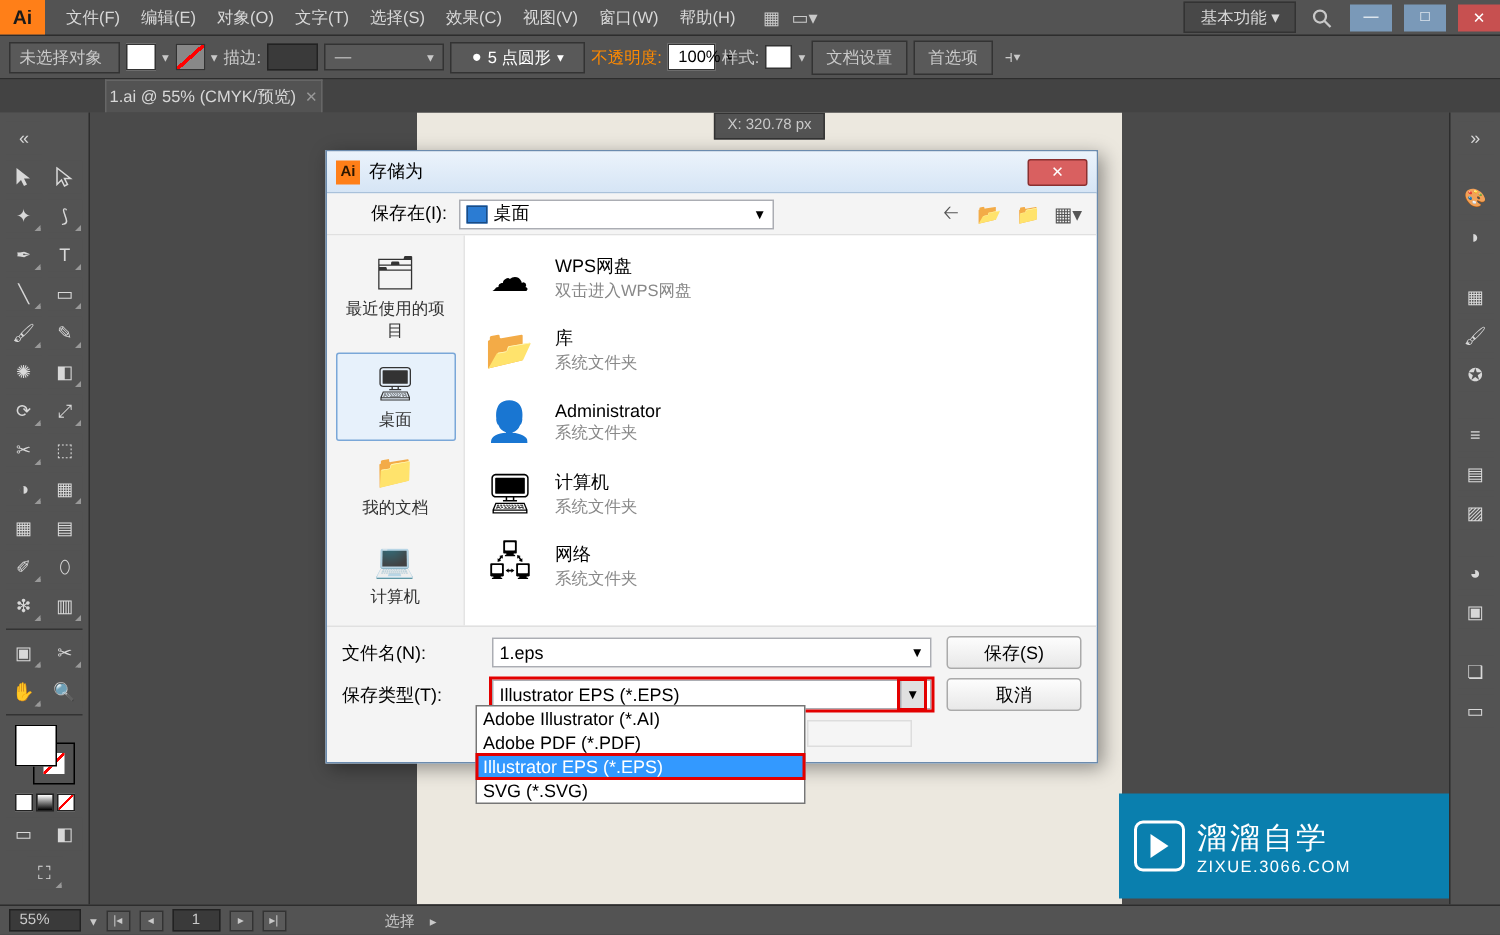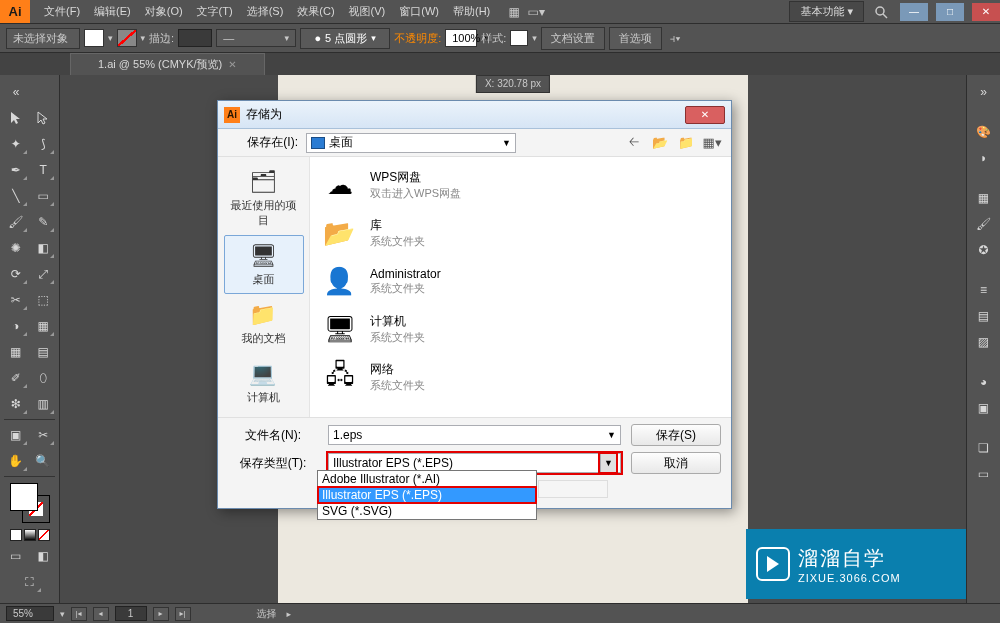--- a/index.html
+++ b/index.html
@@ -22,21 +22,21 @@
 .controlbar { height: 30px; background: #535353; border-top:1px solid #2d2d2d; border-bottom:1px solid #2d2d2d; display:flex; align-items:center; padding: 0 6px; font-size:11px; color:#c9c9c9; gap:4px; }
 .controlbar .dropdown-like { background:#595959; border:1px solid #333; padding: 2px 6px; display:flex; align-items:center; gap:4px; }
 .controlbar .swatch { width: 20px; height: 18px; background:#fff; border:1px solid #333; }
 .controlbar .noswatch { width: 20px; height:18px; background: linear-gradient(to top left, transparent 45%, red 45%, red 55%, transparent 55%), #888; border:1px solid #333;}
 .controlbar .numfield { width: 34px; height:18px; background:#3a3a3a; border:1px solid #222; color:#ccc; text-align:center; font-size:10px;}
 .controlbar .opacity-label { color:#ff8a00; }
 .controlbar .btn-like { background:#595959; border:1px solid #333; padding:3px 9px; }
 
 
 .doctabs { height: 22px; background: #434343; display:flex; align-items:flex-end; padding-left:70px; font-size:11px; }
-.doctab { background:#535353; color:#d8d8d8; padding:3px 27px; border-top:1px solid #666; border-left:1px solid #666; border-right:1px solid #666; display:flex; align-items:center; gap:6px; }
+.doctab { background:#535353; color:#d8d8d8; padding:3px 2px; border-top:1px solid #666; border-left:1px solid #666; border-right:1px solid #666; display:flex; align-items:center; gap:6px; }
 .doctab .x { color:#999; font-size:10px; }
 
 .left-tools { position:absolute; top:75px; left:0; width:60px; bottom:20px; background:#535353; border-right:1px solid #2d2d2d; padding:6px 4px; }
 .left-tools .row { display:flex; gap:4px; margin-bottom:4px; }
 .left-tools .tool { width:24px; height:22px; background:#535353; display:flex; align-items:center; justify-content:center; color:#d8d8d8; font-size:12px; position:relative; }
 .left-tools .tool.tri::after{content:""; position:absolute; right:1px; bottom:1px; border:2px solid transparent; border-right-color:#999; border-bottom-color:#999;}
 .left-tools .sep { height:1px; background:#333; margin:4px 0;}
 .fill-stroke-big { position:relative; width:40px; height:40px; margin:6px auto; }
 .fill-stroke-big .fill-sw { position:absolute; top:0; left:0; width:28px; height:28px; background:#fff; border:1px solid #000;}
 .fill-stroke-big .stroke-sw { position:absolute; bottom:0; right:0; width:28px; height:28px; background:#535353; border:1px solid #000;}
@@ -96,21 +96,21 @@
 .dlg-list::-webkit-scrollbar{width:17px;}
 .dlg-list::-webkit-scrollbar-track{background:#f0f0f0; border-left:1px solid #ddd;}
 .dlg-list::-webkit-scrollbar-thumb{background:#c8c8c8; border:1px solid #aaa;}
 .dlg-row { display:flex; align-items:center; gap:10px; padding:6px 4px;}
 .dlg-row .ric { width:40px; height:36px; display:flex; align-items:center; justify-content:center; font-size:26px;}
 .dlg-row .rtxt .t1{font-size:12px; color:#000;}
 .dlg-row .rtxt .t2{font-size:11px; color:#888;}
 
 .dialog-bottom { background:#f4f4f4; padding:6px 10px 10px; border-top:1px solid #e0e0e0; position:relative;}
 .bottom-grid { display:grid; grid-template-columns: 90px 1fr 90px; gap:6px 10px; align-items:center;}
-.bottom-grid .lbl { text-align:center; font-size:12px;}
+.bottom-grid .lbl { text-align:left; font-size:12px;}
 .bottom-grid .combo { height:20px; border:1px solid #abadb3; background:#fff; display:flex; align-items:center; padding:0 4px; font-size:12px; font-family: "SimSun", monospace; position:relative;}
 .bottom-grid .combo .arr{ margin-left:auto; font-size:9px; }
 .bottom-grid .combo.red-frame { outline:2px solid #e30000; }
 .bottom-grid .combo.red-frame .arr-box{ margin-left:auto; width:16px; height:18px; background:#e0e0e0; border-left:1px solid #abadb3; display:flex; align-items:center; justify-content:center; font-size:9px; outline:2px solid #e30000;}
 .bottom-grid .btn { height:22px; border:1px solid #aaa; background:linear-gradient(#fdfdfd,#e8e8e8); border-radius:3px; font-size:12px; display:flex; align-items:center; justify-content:center; padding:0 10px;}
 .artboard-row { display:flex; align-items:center; gap:6px; margin-top:6px; margin-left:100px; font-size:12px; color:#999;}
 .artboard-row input[type=checkbox]{ width:13px; height:13px; }
 .disabled-radio{ color:#bbb; display:flex; align-items:center; gap:3px;}
 .range-box{ width:70px; height:18px; border:1px solid #ddd; background:#f5f5f5;}
 
@@ -415,15 +415,16 @@
       <span>使用画板(U)</span>
       <span class="disabled-radio">◉ <span>全部(A)</span></span>
       <span class="disabled-radio">○ <span>范围(G):</span></span>
       <div class="range-box"></div>
     </div>
   </div>
 </div>
 
 <div class="dropdown-list">
   <div class="opt">Adobe Illustrator (*.AI)</div>
+  <div class="opt">Adobe PDF (*.PDF)</div>
   <div class="opt sel hl">Illustrator EPS (*.EPS)</div>
   <div class="opt">SVG (*.SVG)</div>
 </div>
 
 </body></html>

